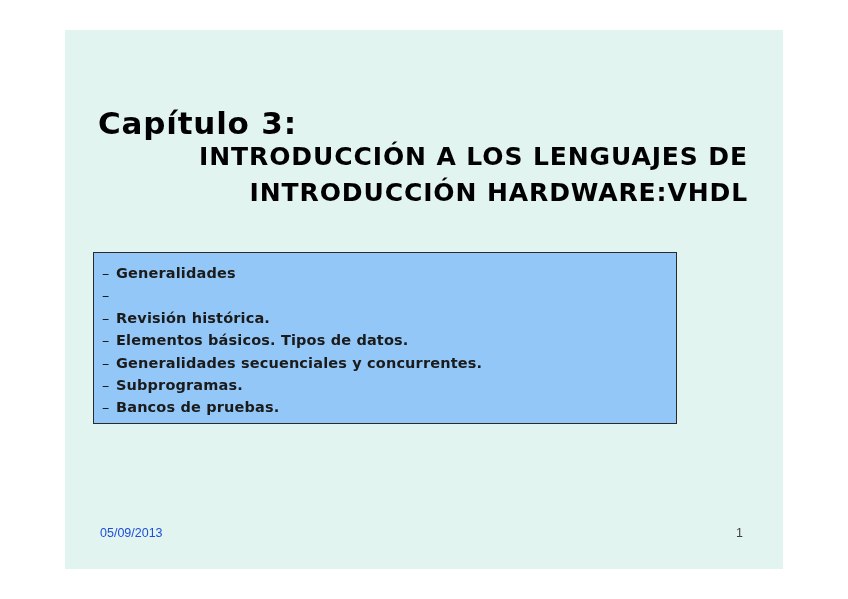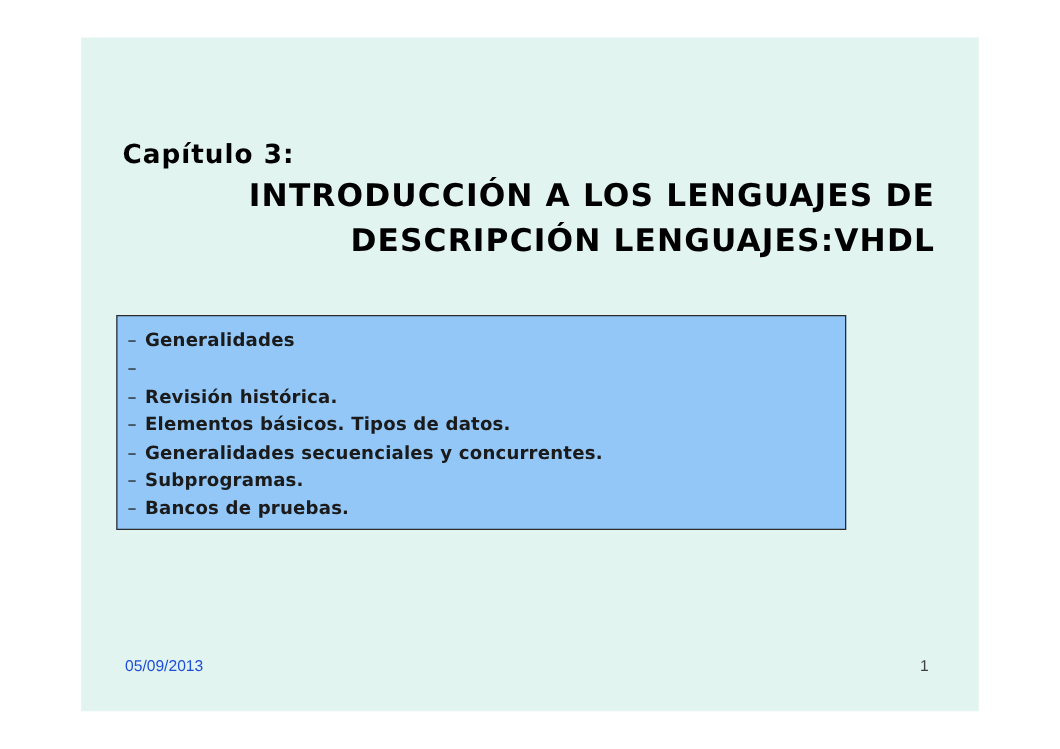--- a/index.html
+++ b/index.html
@@ -28,21 +28,21 @@
     width: 650px;
   }
   .title-line {
     font-family: "DejaVu Sans", sans-serif;
     font-weight: bold;
     color: #000000;
     letter-spacing: 0.5px;
     white-space: nowrap;
   }
   .title-line.small {
-    font-size: 21px;
+    font-size: 31px;
     line-height: 32px;
     letter-spacing: 0.8px;
   }
   .title-line.big {
     font-size: 25px;
     line-height: 36px;
     letter-spacing: 0.9px;
     text-align: right;
   }
   .content-box {
@@ -94,21 +94,21 @@
   }
 </style>
 </head>
 <body>
 
 <div id="slide">
 
   <div class="title-block">
     <div class="title-line small">Capítulo 3:</div>
     <div class="title-line big">INTRODUCCIÓN A LOS LENGUAJES DE</div>
-    <div class="title-line big">DESCRIPCIÓN LENGUAJES:VHDL</div>
+    <div class="title-line big">INTRODUCCIÓN HARDWARE:VHDL</div>
   </div>
 
   <div class="content-box">
     <div class="bullet-row">
       <span class="bullet-dash">–</span>
       <span class="bullet-text">Generalidades</span>
     </div>
     <div class="bullet-row">
       <span class="bullet-dash">–</span>
     </div>

